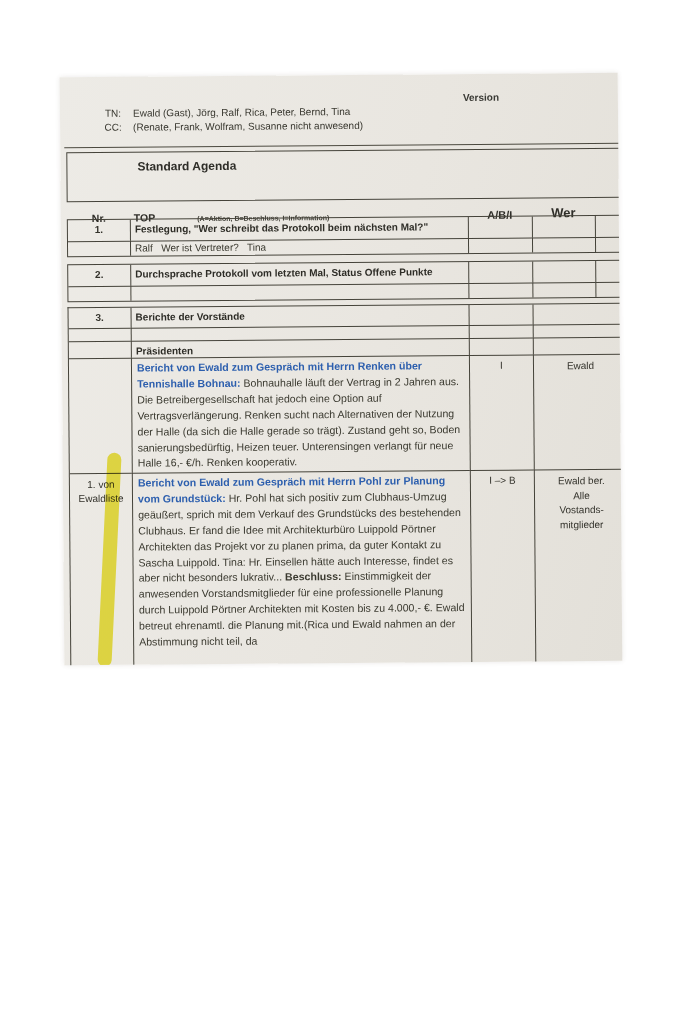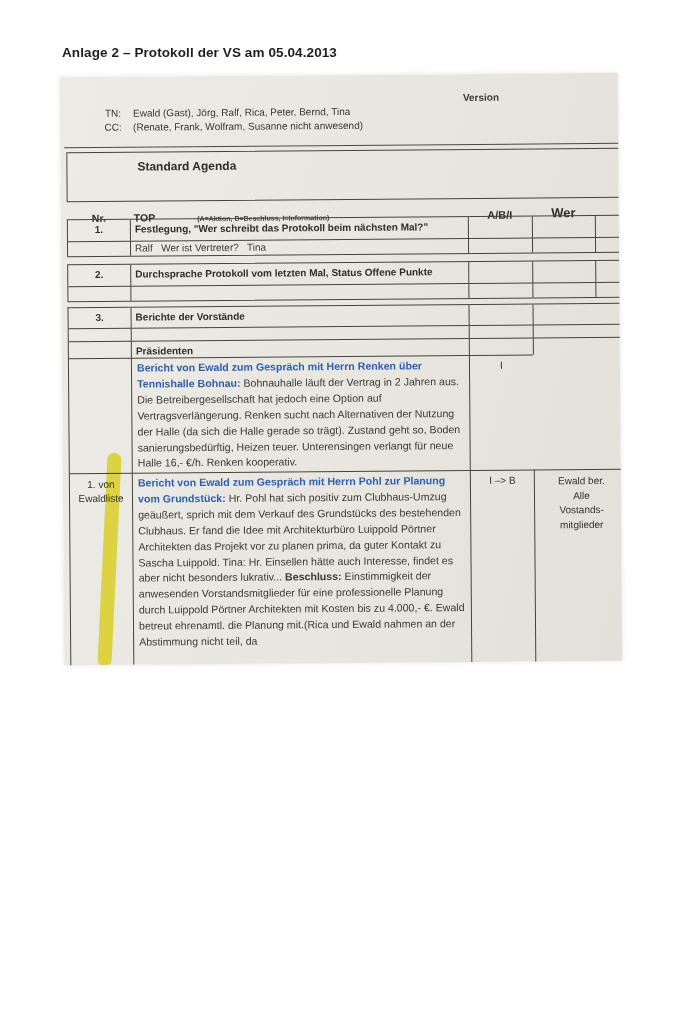--- a/index.html
+++ b/index.html
@@ -63,21 +63,20 @@
 
   .highlight{position:absolute;left:45px;top:376px;width:14px;height:214px;background:#ece32a;
         opacity:.85;border-radius:8px;transform:rotate(3.2deg);transform-origin:50% 0;
         mix-blend-mode:multiply;z-index:5;}
 </style>
 </head>
 <body>
 
 <div class="page">
 
-  <div class="doc-title">Anlage 2 – Protokoll der VS am 05.04.2013</div>
 
   <div class="scan">
 
     <div class="version">Version</div>
 
     <div class="tncc">
       <div><span class="plabel">TN:</span><span>Ewald (Gast), Jörg, Ralf, Rica, Peter, Bernd, Tina</span></div>
       <div><span class="plabel">CC:</span><span>(Renate, Frank, Wolfram,  Susanne nicht anwesend)</span></div>
     </div>
 
@@ -149,20 +148,21 @@
         <div class="c cell-title">Präsidenten</div>
         <div class="c"></div>
         <div class="c"></div>
       </div>
       <div class="trow r-renken rt">
         <div class="c"></div>
         <div class="c para">
           <span class="lead">Bericht von Ewald zum Gespräch mit Herrn Renken über Tennishalle Bohnau:</span><span> Bohnauhalle läuft der Vertrag in 2 Jahren aus. Die Betreibergesellschaft hat jedoch eine Option auf Vertragsverlängerung. Renken sucht nach Alternativen der Nutzung der Halle (da sich die Halle gerade so trägt). Zustand geht so, Boden sanierungsbedürftig, Heizen teuer. Unterensingen verlangt für neue Halle 16,- €/h. Renken kooperativ.</span>
         </div>
         <div class="c cell-abi">I</div>
+        <div class="c cell-wer">Ewald</div>
       </div>
       <div class="trow r-pohl rt">
         <div class="c cell-nr2">1.  von
 Ewaldliste</div>
         <div class="c para">
           <span class="lead">Bericht von Ewald zum Gespräch mit Herrn Pohl zur Planung vom Grundstück:</span><span> Hr. Pohl hat sich positiv zum Clubhaus-Umzug geäußert, sprich mit dem Verkauf des Grundstücks des bestehenden Clubhaus. Er fand die Idee mit Architekturbüro Luippold Pörtner Architekten das Projekt vor zu planen prima, da guter Kontakt zu Sascha Luippold. Tina: Hr. Einsellen hätte auch Interesse, findet es aber nicht besonders lukrativ... </span><span class="bold">Beschluss:</span><span> Einstimmigkeit der anwesenden Vorstandsmitglieder für eine professionelle Planung durch Luippold Pörtner Architekten mit Kosten bis zu 4.000,- €. Ewald betreut  ehrenamtl. die Planung mit.(Rica und Ewald nahmen an der Abstimmung nicht teil, da</span>
         </div>
         <div class="c cell-abi">I –&gt; B</div>
         <div class="c cell-wer">Ewald ber.
 Alle

